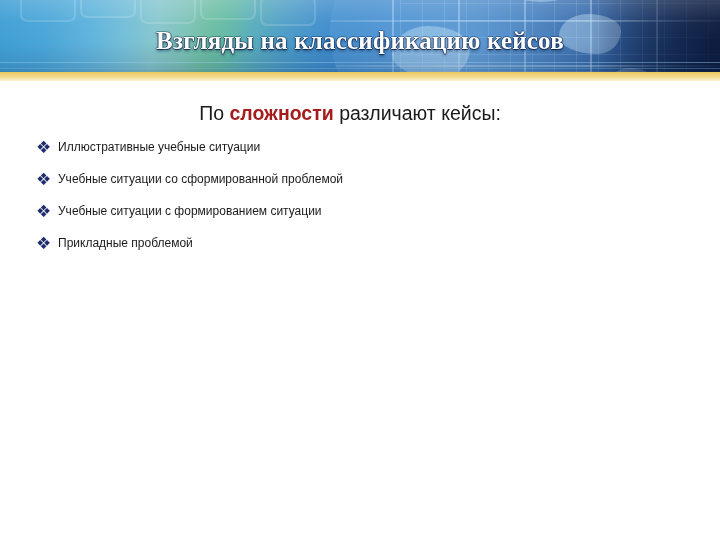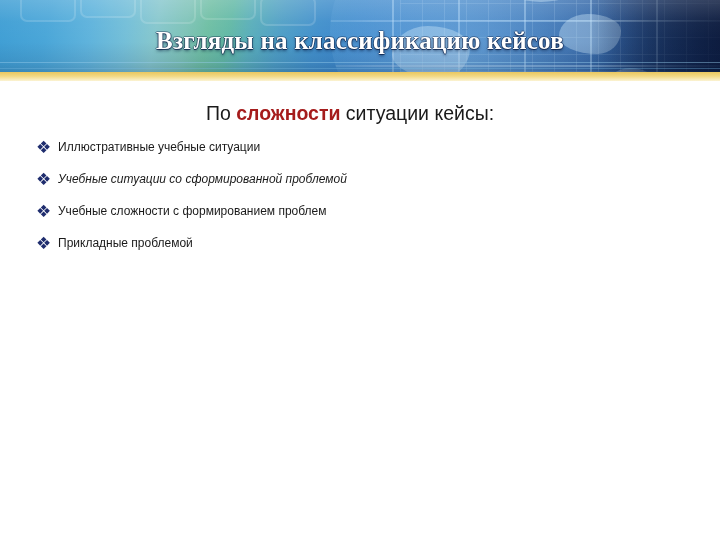--- a/index.html
+++ b/index.html
@@ -239,21 +239,20 @@
   .bullet-text {
     flex: 1 1 auto;
     font-family: "Liberation Sans", sans-serif;
     font-size: 12px;
     line-height: 30px;
     color: #1a1a1a;
     text-indent: 0;
   }
   .bullet-text.wrap2 {
     max-width: 520px;
-    font-style: italic;
   }
 </style>
 </head>
 <body>
 
 <div class="slide">
 
   <div class="banner">
 
     <div class="banner-tex-a">
@@ -290,37 +289,37 @@
     <div class="banner-hline" style="top:68px; background:rgba(120,185,225,0.35);"></div>
   </div>
 
   <div class="title">Взгляды на классификацию кейсов</div>
 
   <div class="gold-bar-top"></div>
   <div class="gold-bar"></div>
 
   <div class="body-area">
 
-    <div class="lead-line"><span>По </span><span class="hl">сложности</span><span> ситуации кейсы:</span></div>
+    <div class="lead-line"><span>По </span><span class="hl">сложности</span><span> различают кейсы:</span></div>
 
     <div class="bullets">
 
       <div class="bullet-row">
         <span class="bullet-mark">❖</span>
         <span class="bullet-text">Иллюстративные учебные ситуации</span>
       </div>
 
       <div class="bullet-row">
         <span class="bullet-mark">❖</span>
         <span class="bullet-text wrap2">Учебные ситуации со сформированной проблемой</span>
       </div>
 
       <div class="bullet-row">
         <span class="bullet-mark">❖</span>
-        <span class="bullet-text">Учебные сложности с формированием проблем</span>
+        <span class="bullet-text">Учебные ситуации с формированием ситуации</span>
       </div>
 
       <div class="bullet-row">
         <span class="bullet-mark">❖</span>
         <span class="bullet-text">Прикладные проблемой</span>
       </div>
 
     </div>
   </div>
 

